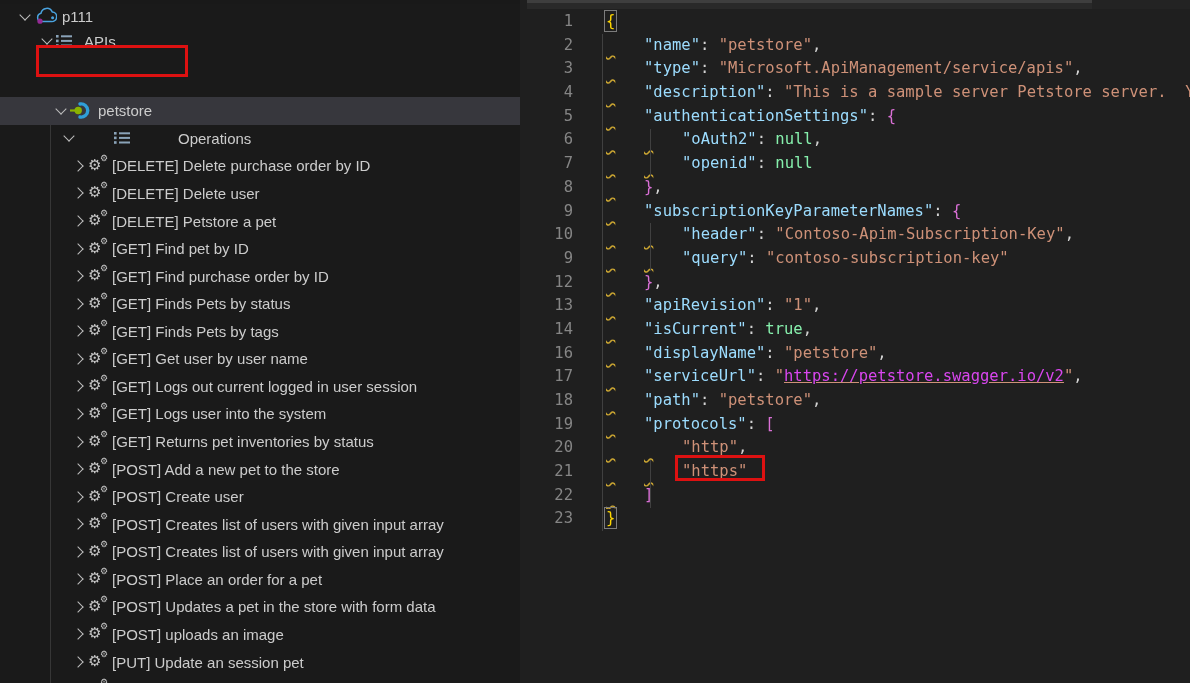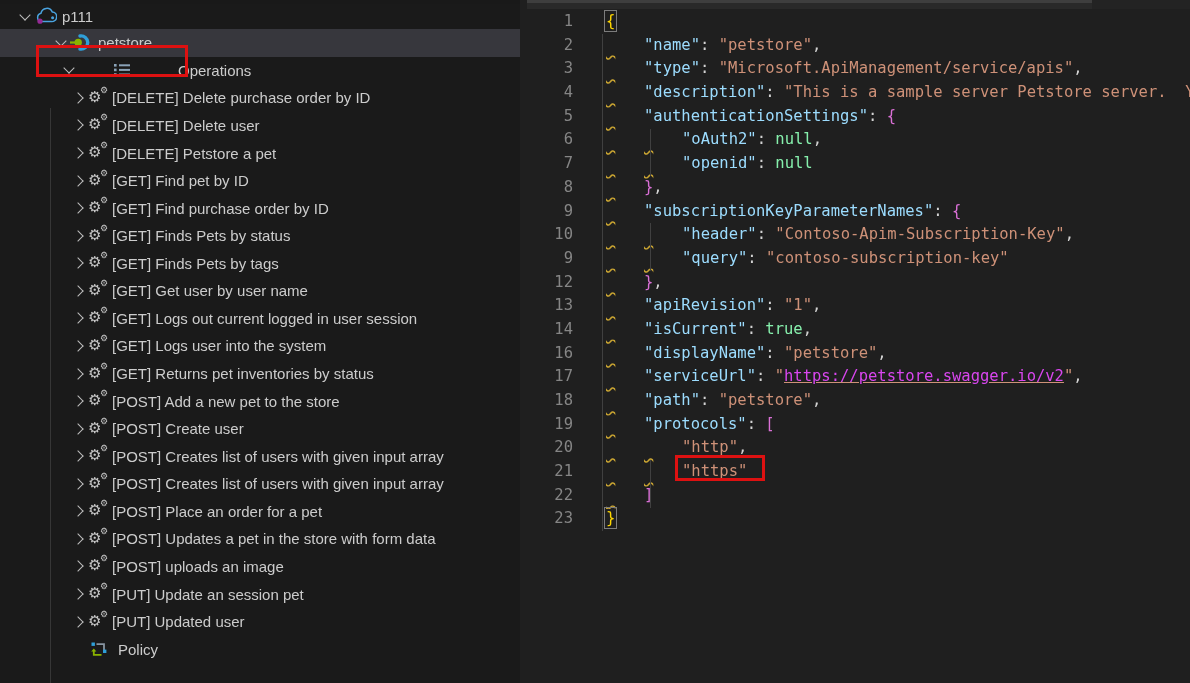--- a/index.html
+++ b/index.html
@@ -3,21 +3,21 @@
 <meta charset="utf-8">
 <style>
   html,body{margin:0;padding:0;background:#111;}
   #screen{position:relative;width:1190px;height:683px;overflow:hidden;
           background:#191919;font-family:"Liberation Sans",sans-serif;}
 
   
   #sidebar{position:absolute;left:0;top:4px;width:520px;height:683px;background:#1a1a1a;}
   .tree-row{position:relative;display:flex;align-items:center;color:#cccccc;
             font-size:15px;white-space:nowrap;cursor:default;}
-  .tree-row.selected{background:#37373d;}
+  .tree-row.selected{background:#37373d;margin-top:44px;}
   .chev{width:16px;height:16px;position:relative;flex:0 0 16px;}
   .chev::before{content:"";position:absolute;width:7px;height:7px;
     border-right:1.6px solid #bdbdbd;border-bottom:1.6px solid #bdbdbd;}
   .chev.down::before{left:3px;top:2px;transform:rotate(45deg);}
   .chev.right::before{left:2px;top:4px;transform:rotate(-45deg);}
   .chev.none::before{display:none;}
   .ticon{flex:0 0 24px;height:18px;display:flex;align-items:center;justify-content:flex-start;
          position:relative;margin-right:4px;}
   .gearwrap{position:relative;width:20px;height:18px;flex:0 0 20px;margin-right:4px;}
   .gearwrap .g1{position:absolute;left:0;top:-1px;font-size:15px;color:#c5c5c5;font-style:normal;}
@@ -59,20 +59,36 @@
         <div class="tree-row" style="height: 25px; padding-left: 18px;">
           <span class="chev down"></span>
           <span class="ticon">
             <svg width="23" height="19" viewBox="0 0 23 19">
               <path d="M7 14.6 A4.3 4.3 0 0 1 7 6.2 A5.9 5.9 0 0 1 18.2 4.9 A4.4 4.4 0 0 1 17.4 14.6 Z" fill="none" stroke="#4aa3df" stroke-width="1.5"></path>
               <circle cx="6" cy="14.2" r="2.6" fill="#952a95"></circle>
               <circle cx="18.6" cy="10.8" r="1.5" fill="#4aa3df"></circle>
             </svg>
           </span>
           <span>p111</span>
+        </div>
+        <div class="tree-row" style="height: 24px; padding-left: 40px;">
+          <span class="chev down"></span>
+          <span class="ticon">
+            <svg width="16" height="14" viewBox="0 0 16 14">
+              <g fill="#8aa3b8">
+                <rect x="0" y="1" width="2.6" height="2.6"></rect>
+                <rect x="5" y="1.3" width="11" height="2"></rect>
+                <rect x="0" y="5.6" width="2.6" height="2.6"></rect>
+                <rect x="5" y="5.9" width="11" height="2"></rect>
+                <rect x="0" y="10.2" width="2.6" height="2.6"></rect>
+                <rect x="5" y="10.5" width="11" height="2"></rect>
+              </g>
+            </svg>
+          </span>
+          <span>APIs</span>
         </div>
         <div class="tree-row selected" style="height: 27.565px; padding-left: 54px;">
           <span class="chev down"></span>
           <span class="ticon">
             <svg width="21" height="17" viewBox="0 0 21 17">
               <path d="M10 2 A6.6 6.6 0 1 1 10 15" fill="none" stroke="#2f9fd8" stroke-width="3.4" stroke-linecap="round"></path>
               <rect x="0" y="7.4" width="7" height="2.2" fill="#8ab300"></rect>
               <circle cx="8.2" cy="8.5" r="3.7" fill="#8ab300"></circle>
             </svg>
           </span>

